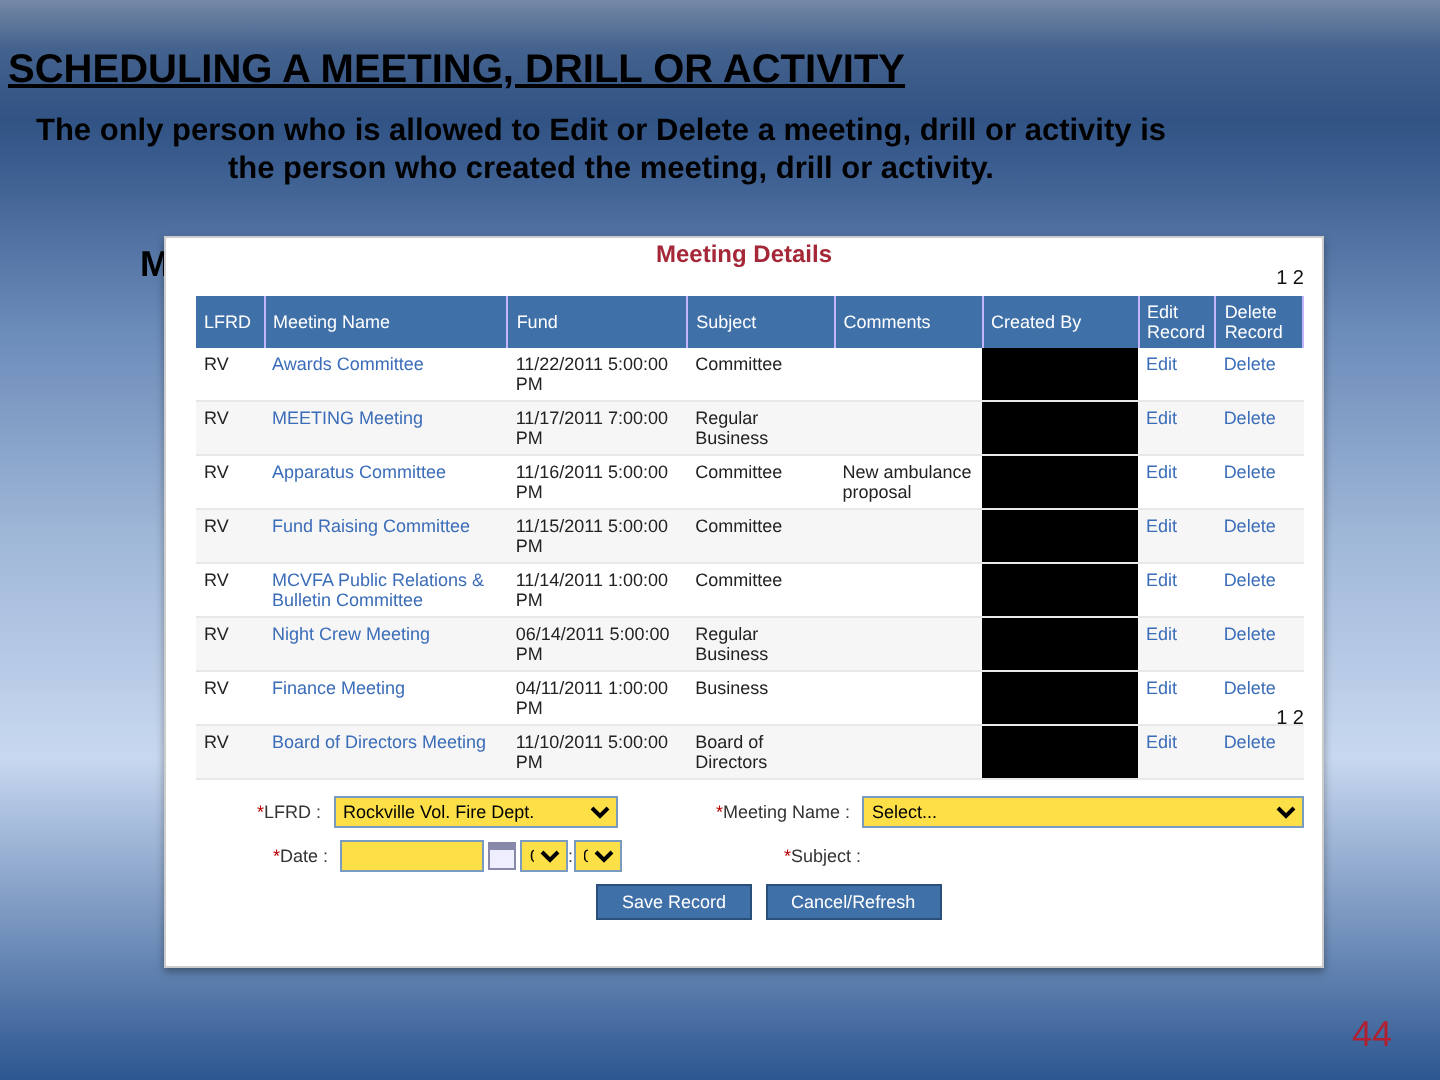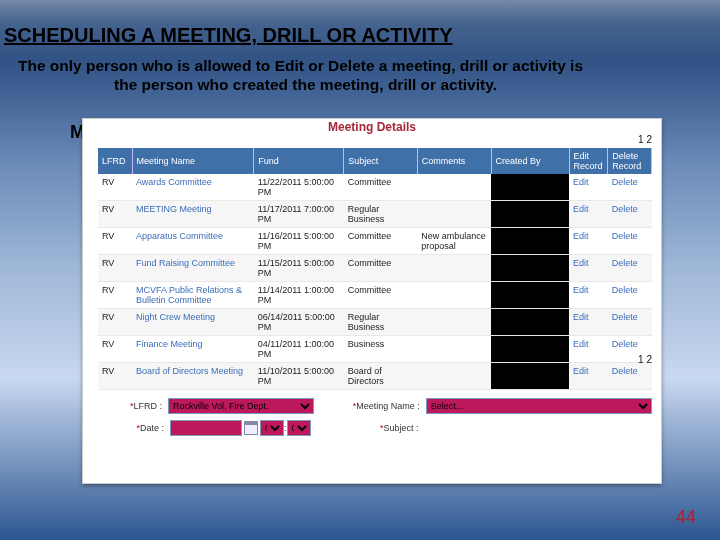--- a/index.html
+++ b/index.html
@@ -24,23 +24,23 @@
   .col-name{width:130px}
   .col-date{width:90px}
   .col-subj{width:70px}
   .col-com{width:70px}
   .col-cb{width:78px}
   .col-er{width:30px}
   .col-dr{width:36px}
   .form{position:absolute;top:280px;left:16px;right:10px;font-size:9px;color:#333}
   .form-row{display:flex;align-items:center;margin-bottom:6px}
   .flabel{width:66px;text-align:right;padding-right:6px}
-  .flabel2{width:72px;text-align:right;padding-right:6px;margin-left:36px}
+  .flabel2{width:72px;text-align:right;padding-right:6px;margin-left:48px}
   .star{color:#b00}
-  select,input[type=text]{font-size:9px;border:1px solid #7a9ac0;height:16px;background:#be185d;box-sizing:border-box}
+  select,input[type=text]{font-size:9px;border:1px solid #7a9ac0;height:16px;background:#fde047;box-sizing:border-box}
   .sel-lfrd{width:150px}
   .sel-meet{width:233px}
   .date-in{width:72px}
   .spin{width:24px}
   .sel-subj{width:200px}
   .cal-ic{display:inline-block;width:12px;height:12px;background:#eef;border:1px solid #88a;margin:0 2px;vertical-align:middle}
   .cal-ic::after{content:"";display:block;width:100%;height:3px;background:#88a}
   .comments-in{width:460px;height:20px}
   .btns{margin-left:200px;margin-top:6px}
   .btn{display:inline-block;background:#4070a8;color:#fff;font-size:9px;padding:3px 12px;border:1px solid #2a4f7a;margin-right:4px;cursor:pointer}
@@ -169,17 +169,21 @@
       </div>
       <div class="form-row">
         <div class="flabel"><span class="star">*</span><span>Date :</span></div>
         <input type="text" class="date-in" value="" style="">
         <span class="cal-ic"></span>
         <select class="spin"><option>00</option></select>
         <span> : </span>
         <select class="spin"><option>00</option></select>
         <div class="flabel2"><span class="star">*</span><span>Subject :</span></div>
       </div>
+      <div class="btns">
+        <span class="btn">Save Record</span>
+        <span class="btn">Cancel/Refresh</span>
+      </div>
     </div>
   </div>
 
   <div class="pagecount">44</div>
 </div>
 
 </body></html>

